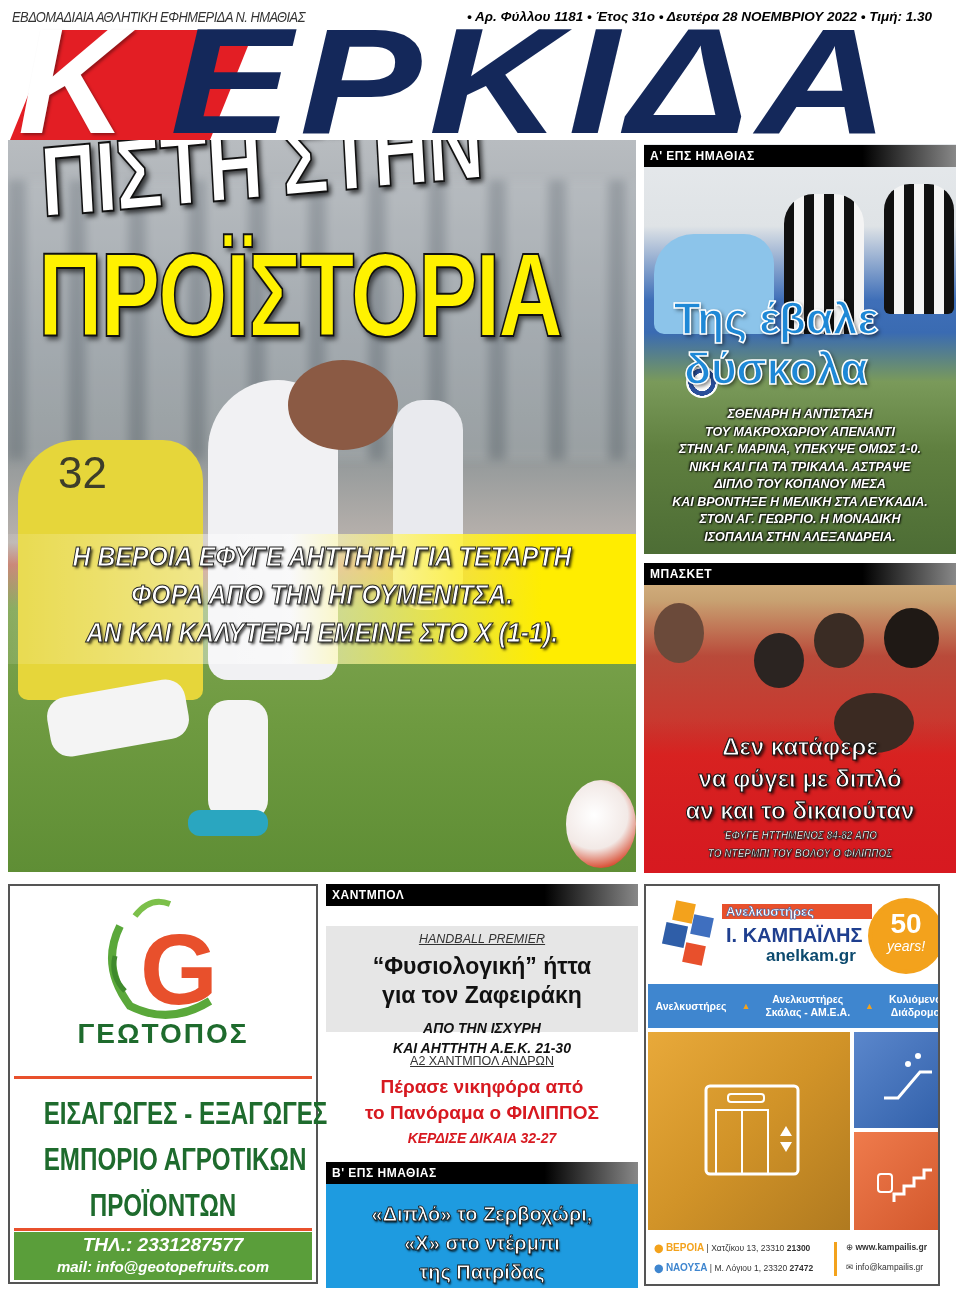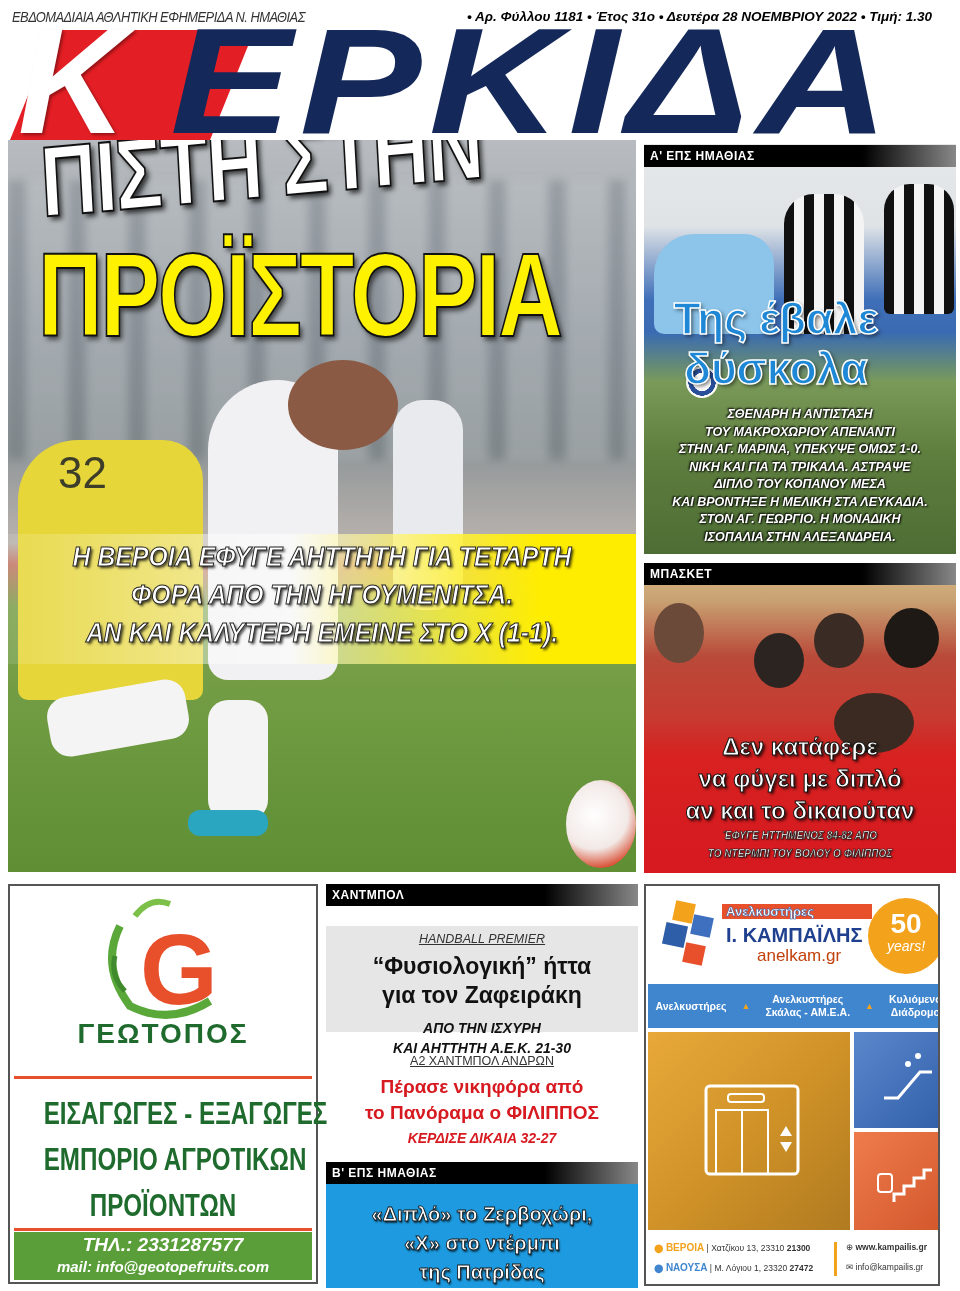--- a/index.html
+++ b/index.html
@@ -148,21 +148,21 @@
     position: absolute; left: 0; top: 8px; width: 312px; text-align: center;
     font-size: 20px; font-weight: bold; color: #fff; line-height: 29px;
     -webkit-text-stroke: 0.8px #111; text-shadow: 1px 2px 2px rgba(0,0,0,0.7); margin-top: 8px;
   }
 
   
   .ad-kam { position: absolute; left: 644px; top: 884px; width: 296px; height: 402px; border: 2px solid #555; background: #fff; overflow: hidden; }
   .kam-cubes { position: absolute; left: 14px; top: 14px; width: 60px; height: 68px; }
   .kam-small { position: absolute; left: 76px; top: 18px; font-size: 13px; font-weight: bold; color: #fff; background: #e8502c; padding: 0 58px 0 4px; -webkit-text-stroke: 0.4px #2a5aa8; color: #fff; text-shadow: 0 0 1px #2a5aa8; }
   .kam-name { position: absolute; left: 80px; top: 38px; font-size: 20px; font-weight: bold; color: #1f3f8f; }
-  .kam-url { position: absolute; left: 111px; top: 60px; font-size: 17px; font-weight: normal; color: #c2410c; }
+  .kam-url { position: absolute; left: 120px; top: 60px; font-size: 17px; font-weight: bold; color: #0c4a6e; }
   .kam-badge { position: absolute; left: 226px; top: 16px; width: 68px; height: 68px; border-radius: 50%; background: #f3a21c; box-shadow: 0 0 0 4px #f3a21c; }
   .kam-badge-num { position: absolute; left: 0; top: 8px; width: 100%; text-align: center; font-size: 28px; font-weight: bold; color: #fff; line-height: 28px; }
   .kam-badge-yrs { position: absolute; left: 0; top: 36px; width: 100%; text-align: center; font-size: 14px; font-style: italic; color: #fff; }
   .kam-bar { position: absolute; left: 2px; top: 98px; width: 304px; height: 44px; background: #3f86cf; display: flex; align-items: center; justify-content: space-around; }
   .kam-bar-item { font-size: 10.5px; font-weight: bold; color: #fff; text-align: center; line-height: 13px; }
   .kam-bar-sep { color: #f3a21c; font-size: 9px; }
   .kam-photo-main { position: absolute; left: 2px; top: 146px; width: 202px; height: 198px; background: linear-gradient(135deg, #e8a93a 0%, #d19328 50%, #b07a20 100%); }
   .kam-photo-tr { position: absolute; left: 208px; top: 146px; width: 98px; height: 96px; background: linear-gradient(135deg, #5b87cc 0%, #2f5ea8 100%); }
   .kam-photo-br { position: absolute; left: 208px; top: 246px; width: 98px; height: 98px; background: linear-gradient(135deg, #ef7b4c 0%, #d1562b 100%); }
   .kam-contacts { position: absolute; left: 0; top: 350px; width: 308px; height: 46px; font-size: 8.5px; color: #333; }

